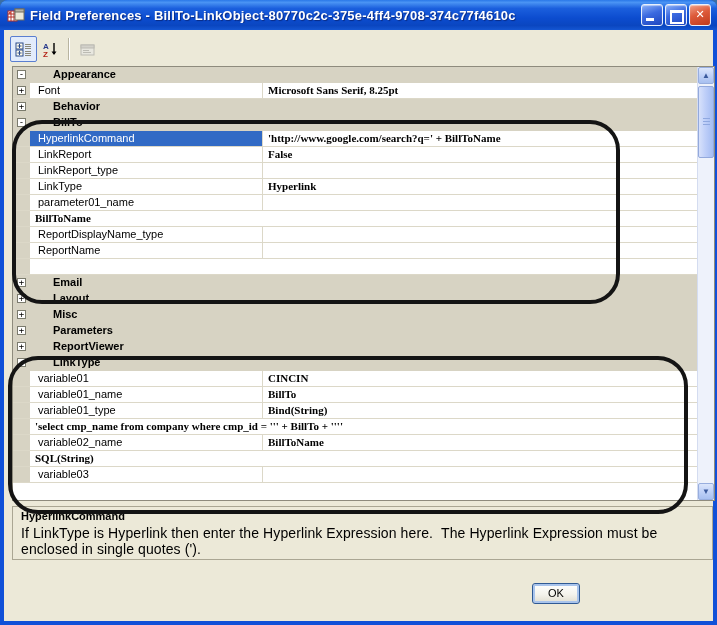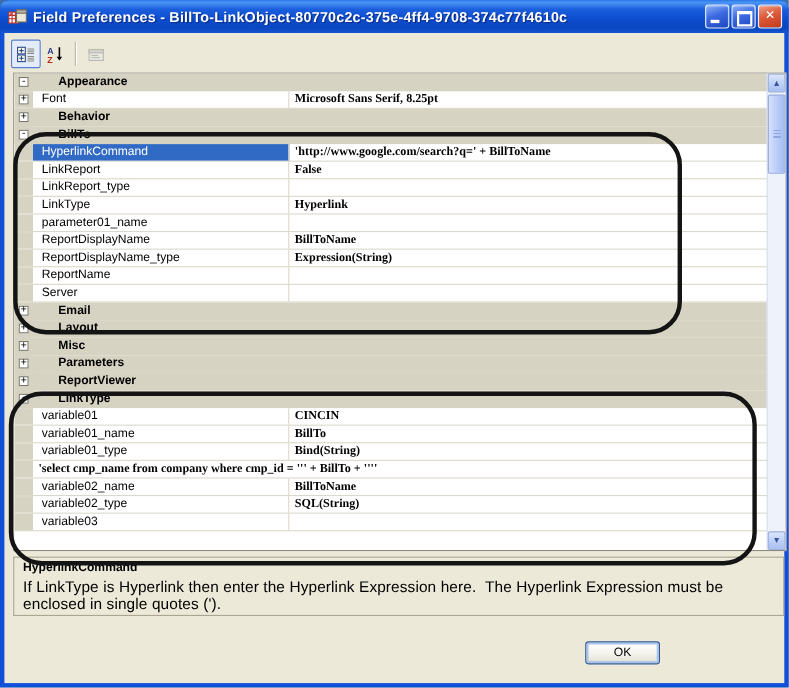--- a/index.html
+++ b/index.html
@@ -74,21 +74,21 @@
     background:repeating-linear-gradient(180deg,#8fa8e0 0 1px,transparent 1px 3px);}
   
   .help{
     position:absolute;left:8px;top:476px;width:701px;height:54px;box-sizing:border-box;
     border:1px solid #aaa693;padding:3px 8px;font-size:11px;color:#000;
   }
   .help-title{font-weight:bold;margin-bottom:3px;font-size:11px;}
   .help-text{font-size:14px;letter-spacing:.1px;}
   
   .btn{
-    position:absolute;width:68px;height:21px;box-sizing:border-box;top:553px;
+    position:absolute;width:48px;height:21px;box-sizing:border-box;top:553px;
     border:1px solid #305a94;border-radius:3px;font-size:11px;color:#000;
     background:linear-gradient(180deg,#ffffff 0%,#f4f3ec 55%,#e0ddd0 100%);
     text-align:center;line-height:19px;
   }
   .btn-ok{left:528px;box-shadow:inset 0 0 0 2px #a9c4ec;}
   .btn-cancel{left:609px;margin-top:46px;}
   
   .oval{position:absolute;border:4px solid #141414;border-radius:30px;z-index:40;pointer-events:none;}
   .oval-command{left:8px;top:90px;width:600px;height:176px;}
   .oval-variables{left:4px;top:326px;width:672px;height:150px;}
@@ -199,36 +199,33 @@
             <div class="name-cell">LinkType</div>
             <div class="value-cell bold">Hyperlink</div>
           </div>
           <div class="row item">
             <div class="gutter"></div>
             <div class="name-cell">parameter01_name</div>
             <div class="value-cell"></div>
           </div>
           <div class="row item">
             <div class="gutter"></div>
-            <div class="name-cell">ReportDisplayName</div>
             <div class="value-cell bold">BillToName</div>
           </div>
           <div class="row item">
             <div class="gutter"></div>
             <div class="name-cell">ReportDisplayName_type</div>
-            <div class="value-cell bold">Expression(String)</div>
           </div>
           <div class="row item">
             <div class="gutter"></div>
             <div class="name-cell">ReportName</div>
             <div class="value-cell"></div>
           </div>
           <div class="row item">
             <div class="gutter"></div>
-            <div class="name-cell">Server</div>
             <div class="value-cell"></div>
           </div>
           <div class="row category">
             <div class="gutter">
               <div class="expand-box">+</div>
             </div>
             <div class="cat-label">Email</div>
           </div>
           <div class="row category">
             <div class="gutter">
@@ -279,21 +276,20 @@
             <div class="gutter"></div>
             <div class="value-cell bold">'select cmp_name from company where cmp_id = ''' + BillTo + ''''</div>
           </div>
           <div class="row item">
             <div class="gutter"></div>
             <div class="name-cell">variable02_name</div>
             <div class="value-cell bold">BillToName</div>
           </div>
           <div class="row item">
             <div class="gutter"></div>
-            <div class="name-cell">variable02_type</div>
             <div class="value-cell bold">SQL(String)</div>
           </div>
           <div class="row item">
             <div class="gutter"></div>
             <div class="name-cell">variable03</div>
             <div class="value-cell"></div>
           </div>
         </div>
       <div class="pg-scroll">
         <div class="sb-btn sb-up">▲</div>

